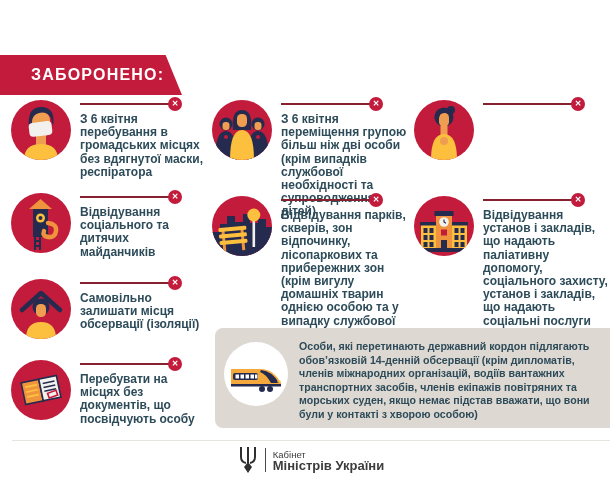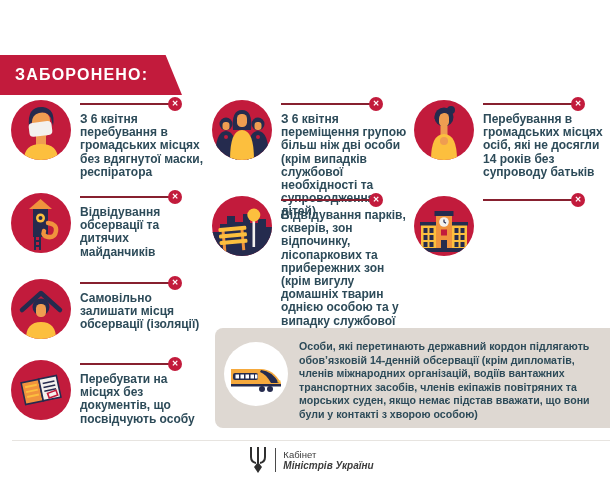--- a/index.html
+++ b/index.html
@@ -20,21 +20,21 @@
     font-family:"Liberation Sans", sans-serif;
   }
   .header-band{
     position:absolute;left:8px;right:3px;top:8px;height:37px;background:var(--band);
     display:flex;align-items:center;padding-left:9px;box-sizing:border-box;
   }
   .header-band span{font-size:18.5px;font-weight:600;color:#2e2e2e;letter-spacing:.6px;white-space:nowrap;}
   .banner{
     position:absolute;left:0;top:55px;width:182px;height:40px;background:var(--crimson);
     clip-path:polygon(0 0,91% 0,100% 100%,0 100%);
-    display:flex;align-items:center;padding-left:15px;box-sizing:border-box;
+    display:flex;align-items:center;padding-left:31px;box-sizing:border-box;
   }
   .banner span{color:#fff;font-size:16px;font-weight:bold;letter-spacing:1.2px;}
   .item{position:absolute;display:flex;gap:9px;}
   .icon{width:60px;height:60px;flex:0 0 60px;}
   .content{width:126px;}
   .rule{position:relative;width:97px;height:2px;background:var(--line);margin:3px 0 8px;}
   .xbadge{
     position:absolute;right:-5px;top:-6.5px;width:14px;height:14px;border-radius:50%;
     background:var(--crimson);color:#fff;font-size:8px;font-weight:bold;
     display:flex;align-items:center;justify-content:center;line-height:1;
@@ -49,21 +49,21 @@
   }
   .notice-circle{position:absolute;left:9px;top:14px;width:64px;height:64px;}
   .notice-text{position:absolute;left:84px;top:12px;width:296px;font-size:10.6px;line-height:13.6px;font-weight:600;color:var(--text);}
   .footer{
     position:absolute;left:0;right:0;bottom:0;height:37px;border-top:1px solid #e7e4e0;
     display:flex;align-items:center;justify-content:center;gap:7px;background:#fff;margin-left:12px;
   }
   .logo-divider{width:1px;height:24px;background:#4a4a4a;}
   .logo-text{display:flex;flex-direction:column;justify-content:center;}
   .logo-text .l1{font-size:9.5px;color:#3c3c3c;line-height:11px;}
-  .logo-text .l2{font-size:10px;color:#3c3c3c;font-weight:bold;line-height:11px;font-style:italic;}
+  .logo-text .l2{font-size:13px;color:#3c3c3c;font-weight:bold;line-height:11px;}
 </style>
 </head>
 <body>
 
 <div class="page">
 
 
   <div class="banner">
     <span>ЗАБОРОНЕНО:</span>
   </div>
@@ -111,21 +111,21 @@
           <line x1="24" y1="48" x2="29" y2="48"></line>
             <line x1="24" y1="53" x2="29" y2="53"></line>
         </g>
         <path d="M37 30 q9 1 8 8 q-1 7 -8 6 q-6 -1 -4 -6" fill="none" stroke="#f0933d" stroke-width="4.5" stroke-linecap="round"></path>
       </g>
     </svg>
     <div class="content">
       <div class="rule">
         <span class="xbadge">✕</span>
       </div>
-      <div class="txt">Відвідування обсервації та дитячих майданчиків</div>
+      <div class="txt">Відвідування соціального та дитячих майданчиків</div>
     </div>
   </div>
 
   <div class="item i2">
     <svg class="icon" viewBox="0 0 60 60">
       <defs>
           <clipPath id="cp2">
             <circle cx="30" cy="30" r="30"></circle>
           </clipPath>
         </defs>
@@ -251,21 +251,20 @@
         <path d="M20.5 19 Q20.5 9 30 9 L30 13 Q25 13 25 19 Z" fill="#252b4e"></path>
         <rect x="26.5" y="26" width="7" height="9" fill="#ef9d51"></rect>
         <path d="M17 60 Q17 34 30 34 Q43 34 43 60 Z" fill="#fcbf3e"></path>
         <circle cx="30" cy="41" r="4" fill="#ef9d51"></circle>
       </g>
     </svg>
     <div class="content">
       <div class="rule">
         <span class="xbadge">✕</span>
       </div>
-      <div class="txt">Перебування в громадських місцях осіб, які не досягли 14 років без супроводу батьків</div>
     </div>
   </div>
 
   <div class="item i7">
     <svg class="icon" viewBox="0 0 60 60">
       <defs>
           <clipPath id="cp7">
             <circle cx="30" cy="30" r="30"></circle>
           </clipPath>
         </defs>
@@ -295,20 +294,21 @@
         <path d="M30 23.5 L30 26 L32 27.2" fill="none" stroke="#252b4e" stroke-width="1.2"></path>
         <rect x="27" y="33.5" width="6" height="6" fill="#c21b3c"></rect>
         <rect x="27" y="44" width="6" height="8" fill="#252b4e"></rect>
         <rect x="4" y="52" width="52" height="4" fill="#252b4e"></rect>
       </g>
     </svg>
     <div class="content">
       <div class="rule">
         <span class="xbadge">✕</span>
       </div>
+      <div class="txt">Відвідування установ і закладів, що надають паліативну допомогу, соціального захисту, установ і закладів, що надають соціальні послуги</div>
     </div>
   </div>
 
   <div class="notice">
     <svg class="notice-circle" viewBox="0 0 64 64">
       <circle cx="32" cy="32" r="32" fill="#ffffff"></circle>
       <path d="M7 27 L37 27 Q49 27 57 41 L57 43 L7 43 Z" fill="#f5a93d"></path>
       <path d="M37 28 Q48 29 55 41 L47 41 Q42 32 36 30 Z" fill="#252b4e"></path>
       <rect x="9" y="31" width="25" height="7" rx="2" fill="#252b4e"></rect>
       <g fill="#ffffff">

